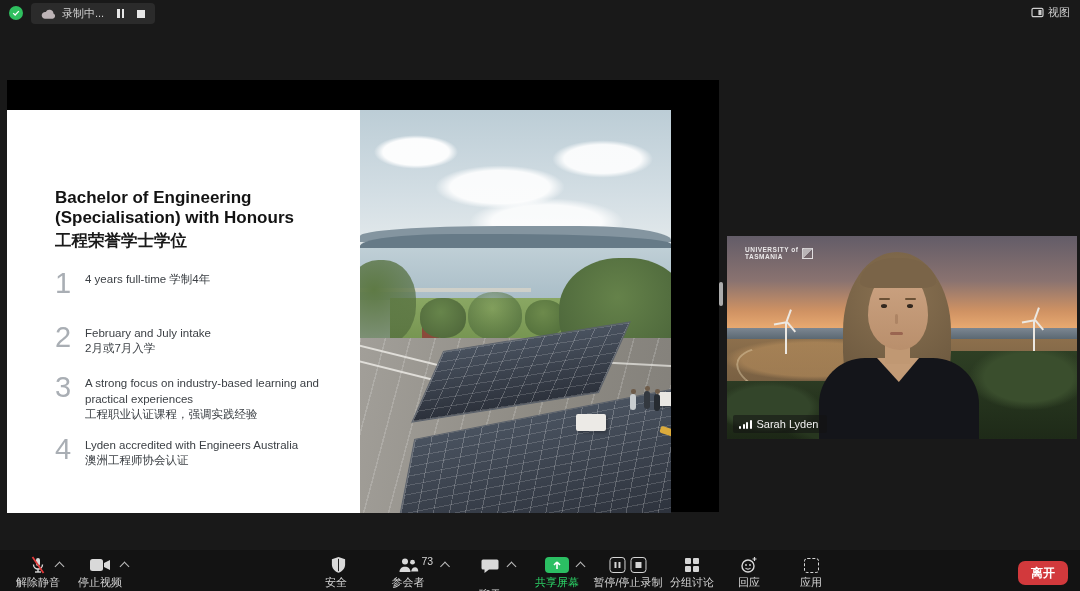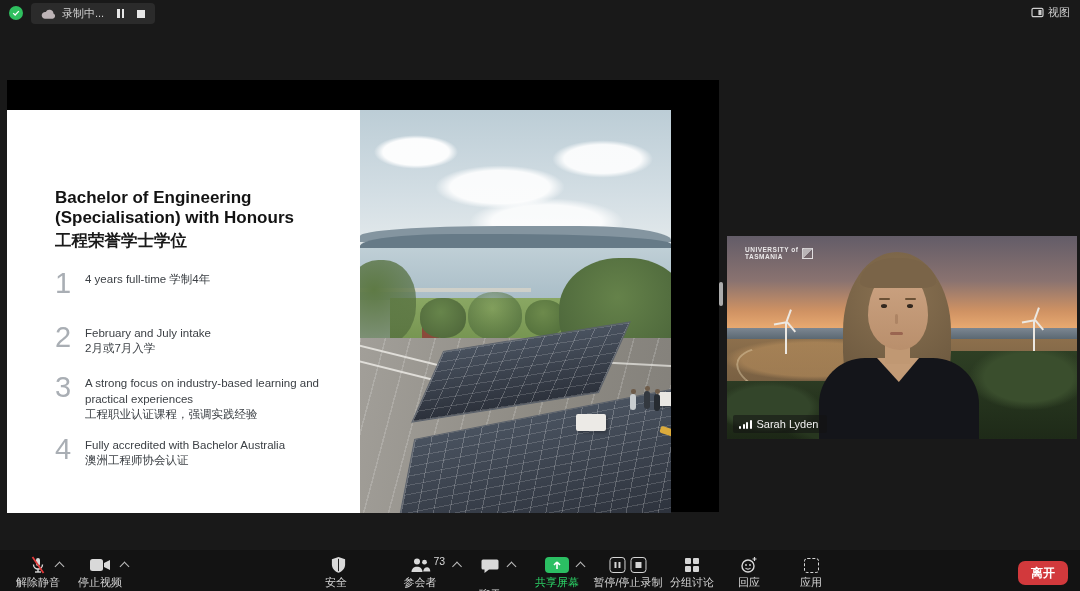--- a/index.html
+++ b/index.html
@@ -232,21 +232,21 @@
           <div class="slide-item mb3">
             <div class="num">3</div>
             <div class="texts">
               <div class="item-en">A strong focus on industry-based learning and practical experiences</div>
               <div class="item-zh">工程职业认证课程，强调实践经验</div>
             </div>
           </div>
           <div class="slide-item">
             <div class="num">4</div>
             <div class="texts">
-              <div class="item-en">Fully accredited with Bachelor Australia</div>
+              <div class="item-en">Lyden accredited with Engineers Australia</div>
               <div class="item-zh">澳洲工程师协会认证</div>
             </div>
           </div>
         </div>
       </div>
       <div class="slide-photo">
         <div class="ph-sky"></div>
         <div class="ph-hills-far"></div>
         <div class="ph-hills"></div>
         <div class="ph-water"></div>
@@ -360,21 +360,21 @@
     <div class="tbtn" style="left:336px;align-items:flex-end;">
       <div class="ic">
         <svg width="17" height="18" viewBox="0 0 18 19">
           <path d="M9 1l7 2.4v5.2c0 4.6-2.9 7.4-7 9.2-4.1-1.8-7-4.6-7-9.2V3.4z" fill="#d9d9d9"></path>
           <path d="M9 3v13" stroke="#131313" stroke-width="1"></path>
         </svg>
       </div>
       <span class="lbl">安全</span>
     </div>
 
-    <div class="tbtn" style="left:408px;margin-left:12px;">
+    <div class="tbtn" style="left:408px;">
       <div class="ic">
         <svg width="21" height="17" viewBox="0 0 21 17">
           <circle cx="7.5" cy="4.5" r="3" fill="#d9d9d9"></circle>
           <path d="M2 15c0-3.4 2.4-5.3 5.5-5.3S13 11.6 13 15z" fill="#d9d9d9"></path>
           <circle cx="15" cy="5.2" r="2.4" fill="#d9d9d9"></circle>
           <path d="M13.6 14.6c.4-2.9 2-4.3 4-4.3 1.7 0 3 1.4 3.4 4.3z" fill="#d9d9d9"></path>
         </svg>
         <span class="count">73</span>
         <span class="chev" style="left:44px;"></span>
       </div>

